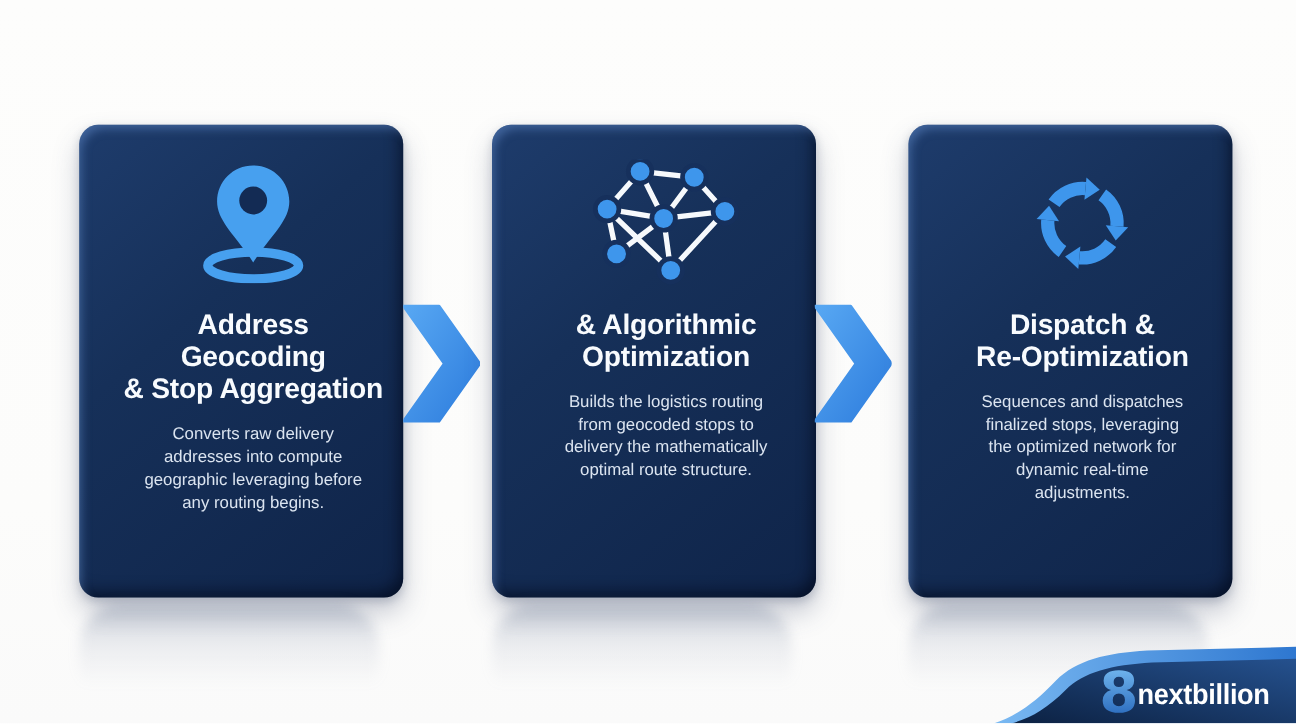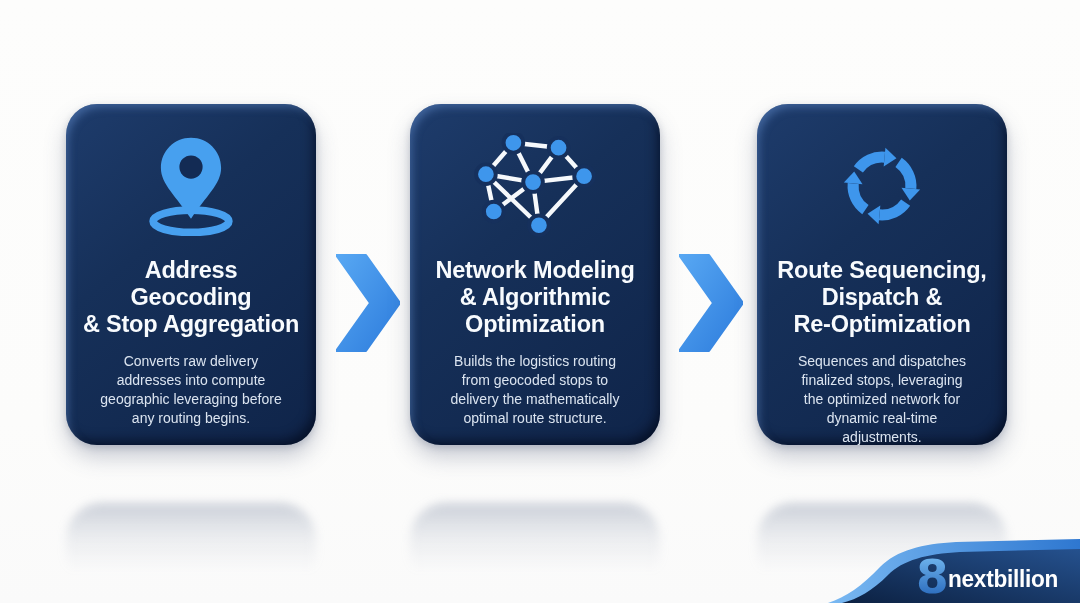--- a/index.html
+++ b/index.html
@@ -2,28 +2,28 @@
 <html><head>
 <meta charset="utf-8">
 <style>
   html,body{margin:0;padding:0;background:#ffffff;}
   .stage{
     position:relative;width:1080px;height:603px;overflow:hidden;
     background:linear-gradient(180deg,#fdfdfc 0%,#fcfcfb 70%,#fafafa 100%);
     font-family:"Liberation Sans",sans-serif;
   }
   .card{
-    position:absolute;top:104px;width:250px;height:341px;border-radius:31px;
+    position:absolute;top:104px;width:250px;height:394px;border-radius:16px;
     background:linear-gradient(140deg,#1e3c6c 0%,#163059 38%,#0f2449 100%);
     box-shadow:
       inset 5px 6px 8px -3px rgba(100,142,205,.50),
       inset -6px -8px 12px -4px rgba(0,6,22,.65),
       0 12px 22px rgba(70,80,110,.28),
       0 3px 7px rgba(70,80,110,.22);
-    text-align:center;color:#f7fafd;
+    text-align:center;color:#f7fafd;padding-left:20px;
   }
   .icon-wrap{margin-top:30px;height:104px;display:flex;align-items:center;justify-content:center;}
   .title{margin:19px 5px 0;font-size:23.5px;line-height:27px;font-weight:700;letter-spacing:-.2px;color:#f8fbfe;}
   .desc{margin:14px 8px 0;font-size:14px;line-height:19px;font-weight:400;color:#dbe4f0;}
   .tl,.dl{display:block;}
   .chevron{position:absolute;top:253px;width:64px;height:100px;}
   .reflection{
     position:absolute;top:503px;height:88px;width:250px;border-radius:36px;
     background:linear-gradient(180deg,rgba(105,120,148,.33) 0%,rgba(148,158,180,.15) 38%,rgba(200,206,218,0) 78%);
     filter:blur(5px);
@@ -90,21 +90,20 @@
           <circle cx="94" cy="15" r="10"></circle>
           <circle cx="20" cy="42" r="10"></circle>
           <circle cx="68" cy="50" r="10"></circle>
           <circle cx="120" cy="44" r="10"></circle>
           <circle cx="28" cy="80" r="10"></circle>
           <circle cx="74" cy="94" r="10"></circle>
         </g>
       </svg>
     </div>
     <h2 class="title">
-      <span class="tl">Network Modeling</span>
       <span class="tl">&amp; Algorithmic</span>
       <span class="tl">Optimization</span>
     </h2>
     <p class="desc">
       <span class="dl">Builds the logistics routing</span>
       <span class="dl">from geocoded stops to</span>
       <span class="dl">delivery the mathematically</span>
       <span class="dl">optimal route structure.</span>
     </p>
   </section>
@@ -138,21 +137,20 @@
             <polygon points="77,27.3 62,37.1 64,15.1"></polygon>
           </g>
           <g transform="rotate(270 60 60)">
             <path d="M32.2,40.5 A34,34 0 0 1 63,26.1" stroke="#3e96ec" stroke-width="13" fill="none"></path>
             <polygon points="77,27.3 62,37.1 64,15.1"></polygon>
           </g>
         </g>
       </svg>
     </div>
     <h2 class="title">
-      <span class="tl">Route Sequencing,</span>
       <span class="tl">Dispatch &amp;</span>
       <span class="tl">Re-Optimization</span>
     </h2>
     <p class="desc">
       <span class="dl">Sequences and dispatches</span>
       <span class="dl">finalized stops, leveraging</span>
       <span class="dl">the optimized network for</span>
       <span class="dl">dynamic real-time</span>
       <span class="dl">adjustments.</span>
     </p>

